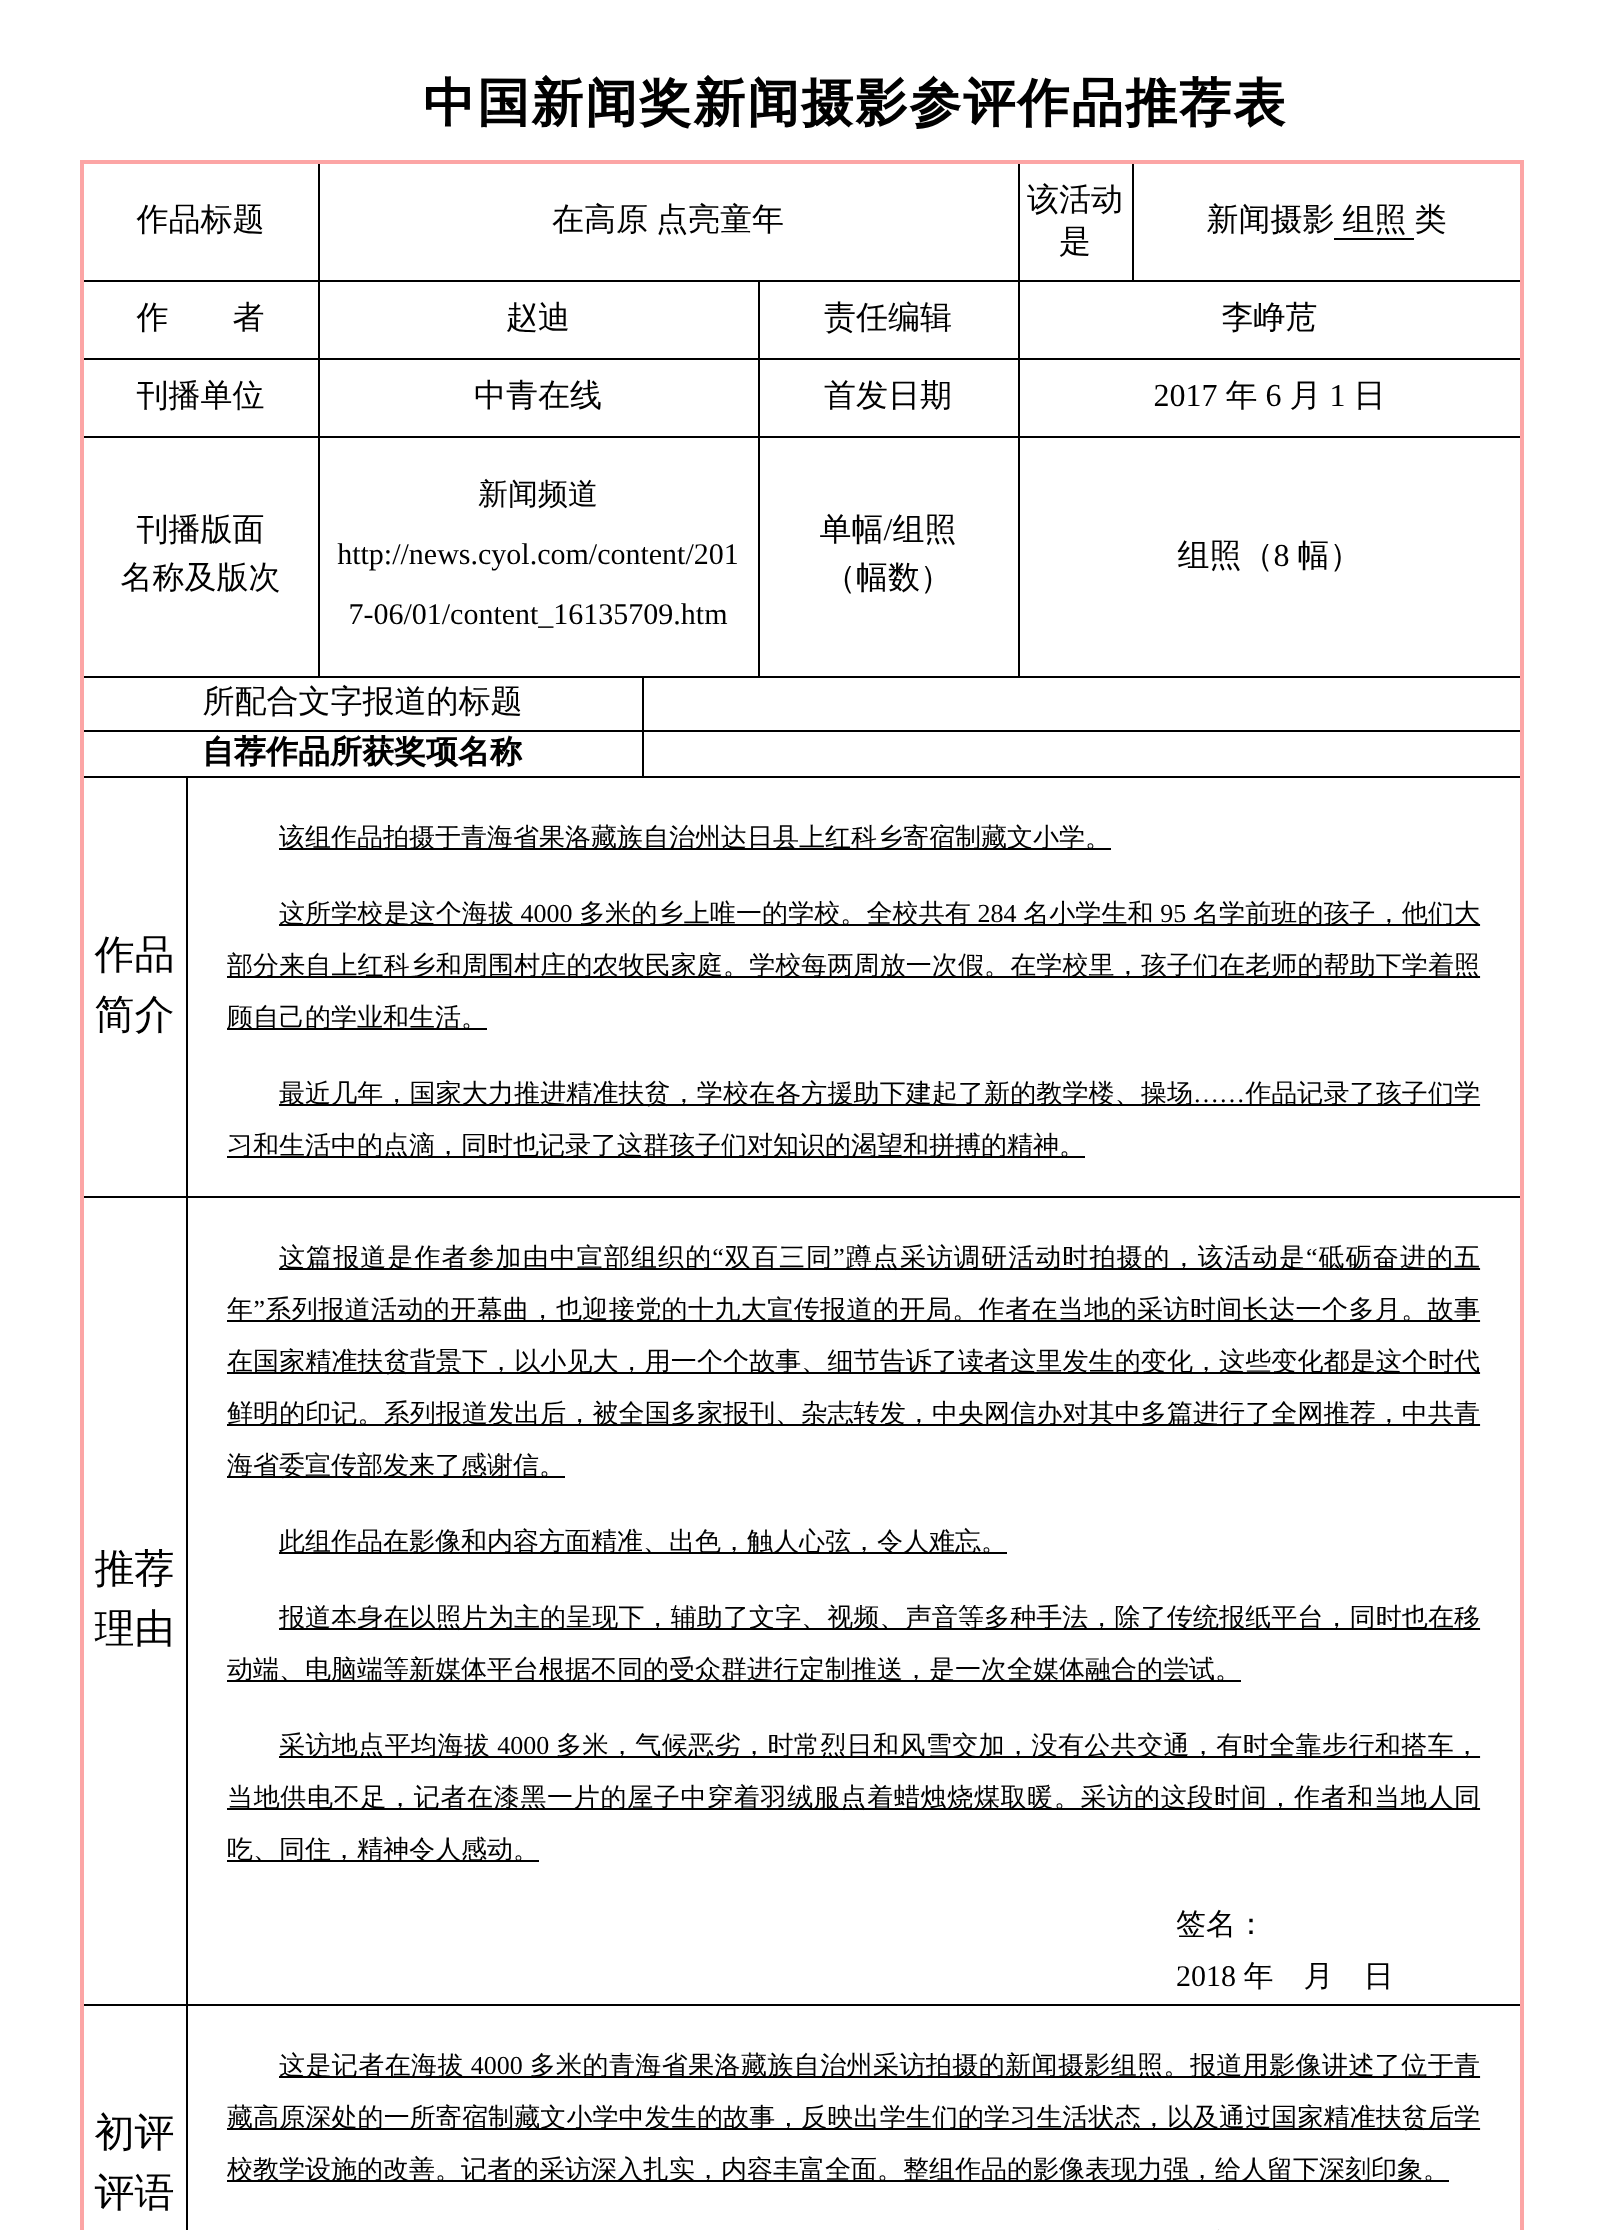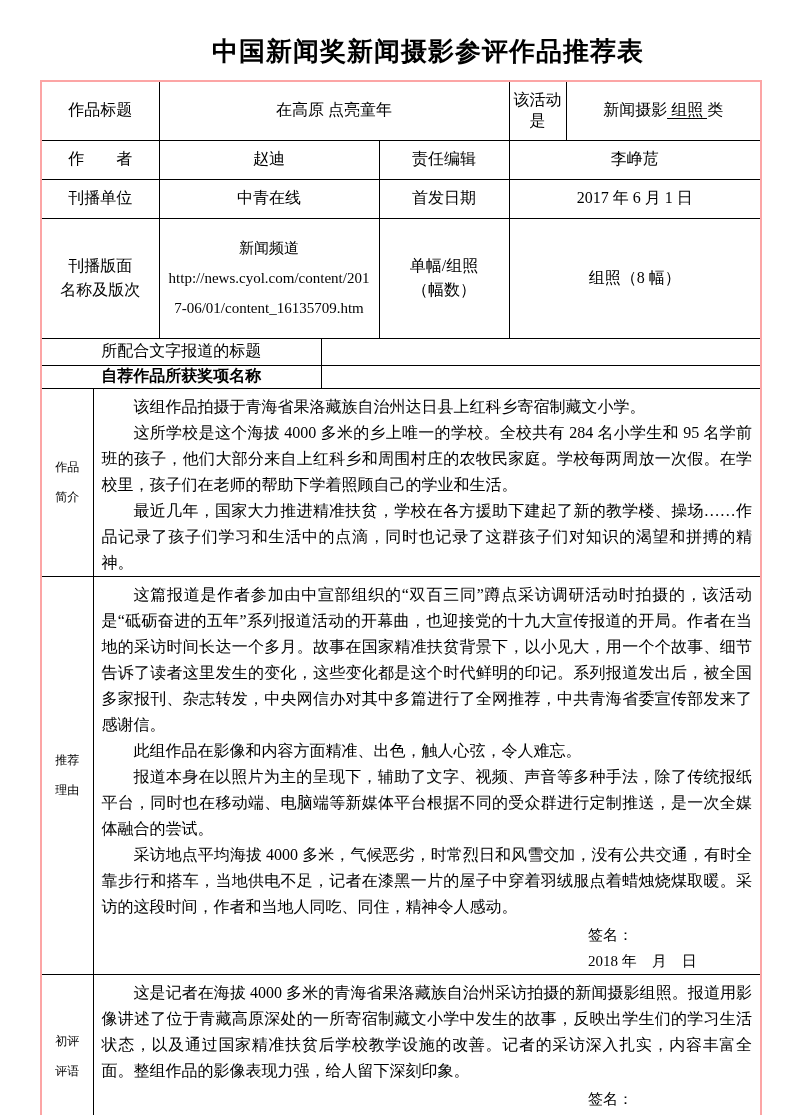--- a/index.html
+++ b/index.html
@@ -44,32 +44,33 @@
   tr.r4{height:120px;}
   tr.r5{height:27px;}
   tr.r6{height:23px;font-weight:bold;}
   tr.r7{height:162px;}
   tr.r8{height:342px;}
   tr.r9{height:161px;}
   .two-line{line-height:24px;}
   .channel-cell{font-size:15px;line-height:30px;padding:0 6px;}
   .url{word-break:break-all;text-align:center;}
   .underlined{border-bottom:1px solid #000;}
-  .section-label{line-height:30px;font-size:12px;padding:0 2px;margin-left:24px;}
+  .section-label{line-height:30px;font-size:20px;padding:0 2px;margin-left:24px;}
   .section-cell{
     text-align:left;
     vertical-align:top;
     padding:5px 8px 0 8px;
   }
   .section-cell p{
-    margin:0;
+    margin:12px;
     text-indent:2em;
     text-align:justify;
-    font-size:16px;
+    font-size:13px;
     line-height:26px;
+    text-decoration:underline;
   }
   .sign-block{
     width:118px;
     margin:2px 46px 0 auto;
     font-size:15px;
     line-height:26px;
     text-align:left;
     text-indent:0;
   }
   .sign-block div{white-space:pre;}

